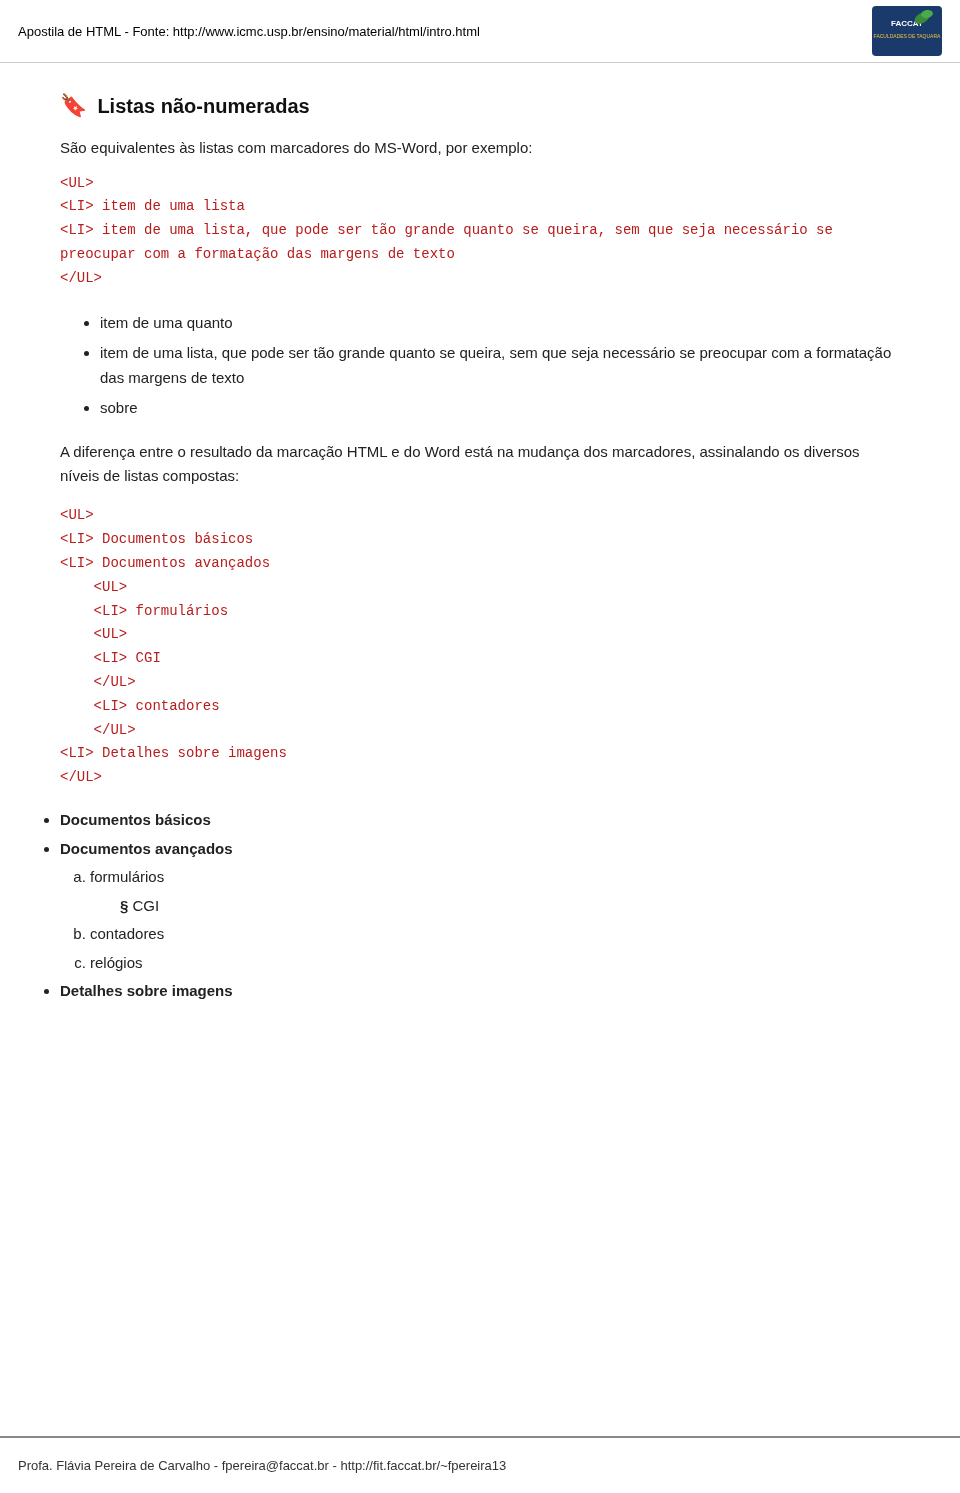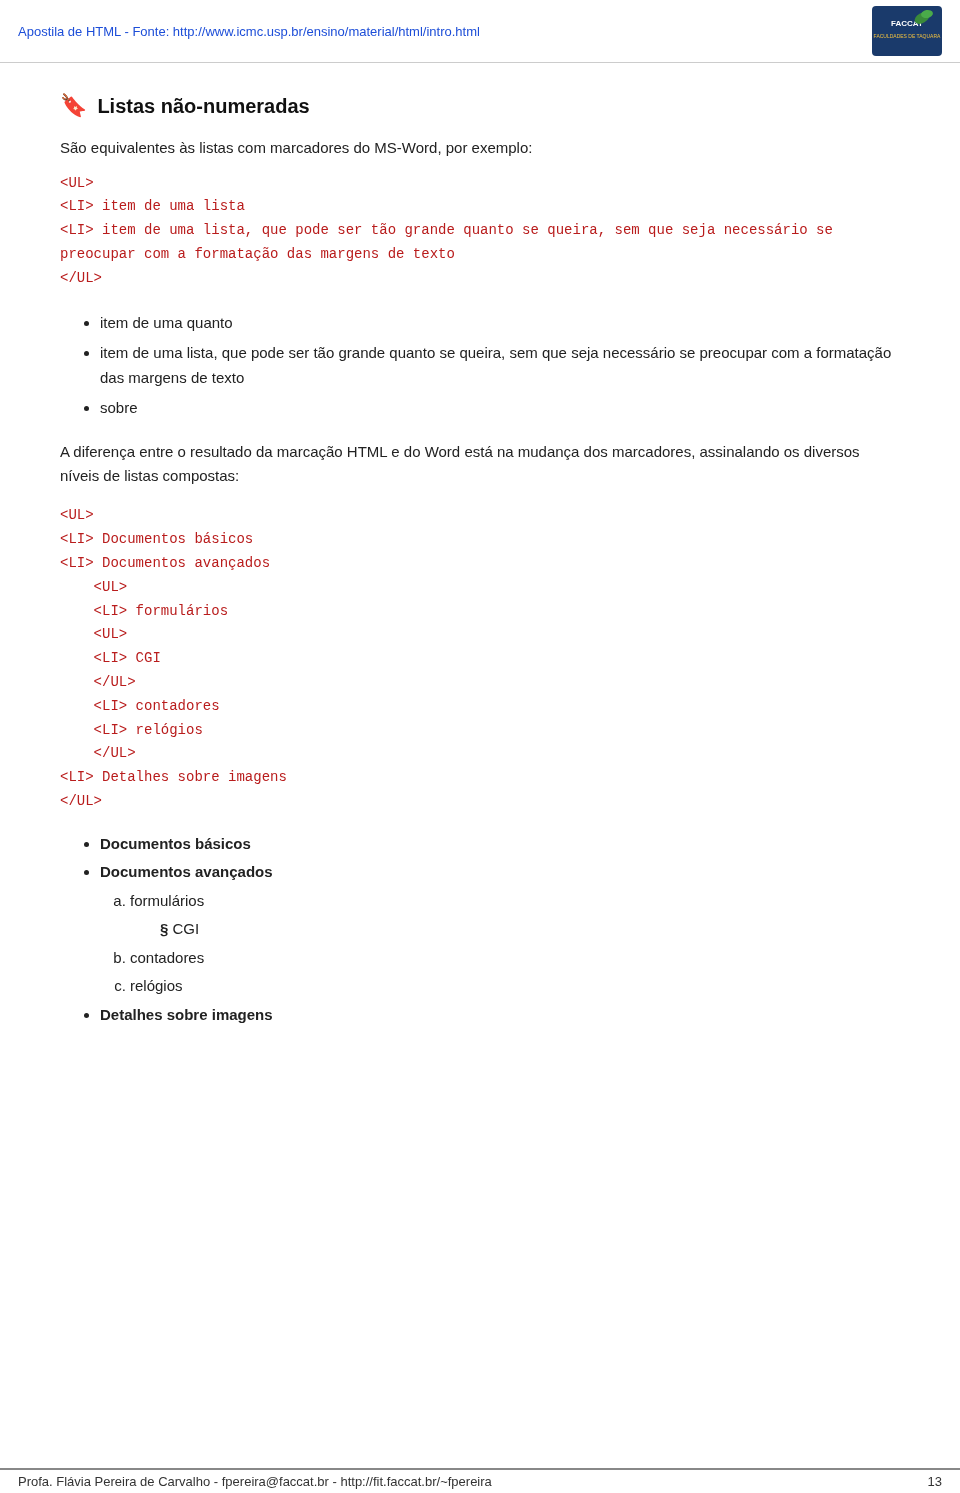--- a/index.html
+++ b/index.html
@@ -12,21 +12,21 @@
       min-height: 1493px;
       position: relative;
     }
     .header {
       border-bottom: 1px solid #ccc;
       padding: 6px 18px;
       display: flex;
       justify-content: space-between;
       align-items: center;
       font-size: 13px;
-      color: #1d4ed8;
+      color: #000000;
     }
     .header-logo {
       width: 70px;
       height: 50px;
     }
     .main-content {
       padding: 30px 60px 80px 60px;
     }
     .section-title {
       display: flex;
@@ -65,21 +65,20 @@
     }
     .difference-text {
       margin: 20px 0 16px 0;
       line-height: 1.6;
     }
     .final-list-section {
       margin: 16px 0;
     }
     .final-ul {
       list-style-type: disc;
-      margin-left: 40px;
       line-height: 1.9;
     }
     .final-ul li {
       font-weight: bold;
     }
     .final-ul .sub-ol {
       list-style-type: lower-alpha;
       margin-left: 30px;
       font-weight: bold;
     }
@@ -89,23 +88,22 @@
     .final-ul .sub-ol .sub-sub-ul {
       list-style-type: none;
       margin-left: 30px;
     }
     .final-ul .sub-ol .sub-sub-ul li::before {
       content: '§ ';
       font-weight: bold;
     }
     .footer {
       border-top: 2px solid #888;
-      padding: 4px 18px;
+      padding: 20px 18px;
       display: flex;
-      justify-content: space-between;
       font-size: 13px;
       color: #333;
       position: absolute;
       bottom: 0;
       left: 0;
       right: 0;
     }
   </style>
 </head>
 <body>
@@ -154,21 +152,20 @@
   <div class="code-block">
     <div>&lt;UL&gt;</div>
     <div>&lt;LI&gt; Documentos básicos</div>
     <div>&lt;LI&gt; Documentos avançados</div>
     <div>&nbsp;&nbsp;&nbsp;&nbsp;&lt;UL&gt;</div>
     <div>&nbsp;&nbsp;&nbsp;&nbsp;&lt;LI&gt; formulários</div>
     <div>&nbsp;&nbsp;&nbsp;&nbsp;&lt;UL&gt;</div>
     <div>&nbsp;&nbsp;&nbsp;&nbsp;&lt;LI&gt; CGI</div>
     <div>&nbsp;&nbsp;&nbsp;&nbsp;&lt;/UL&gt;</div>
     <div>&nbsp;&nbsp;&nbsp;&nbsp;&lt;LI&gt; contadores</div>
-    <div>&nbsp;&nbsp;&nbsp;&nbsp;&lt;LI&gt; relógios</div>
     <div>&nbsp;&nbsp;&nbsp;&nbsp;&lt;/UL&gt;</div>
     <div>&lt;LI&gt; Detalhes sobre imagens</div>
     <div>&lt;/UL&gt;</div>
   </div>
 
   <div class="final-list-section">
     <ul class="final-ul">
       <li>Documentos básicos</li>
       <li>Documentos avançados
         <ol class="sub-ol">

